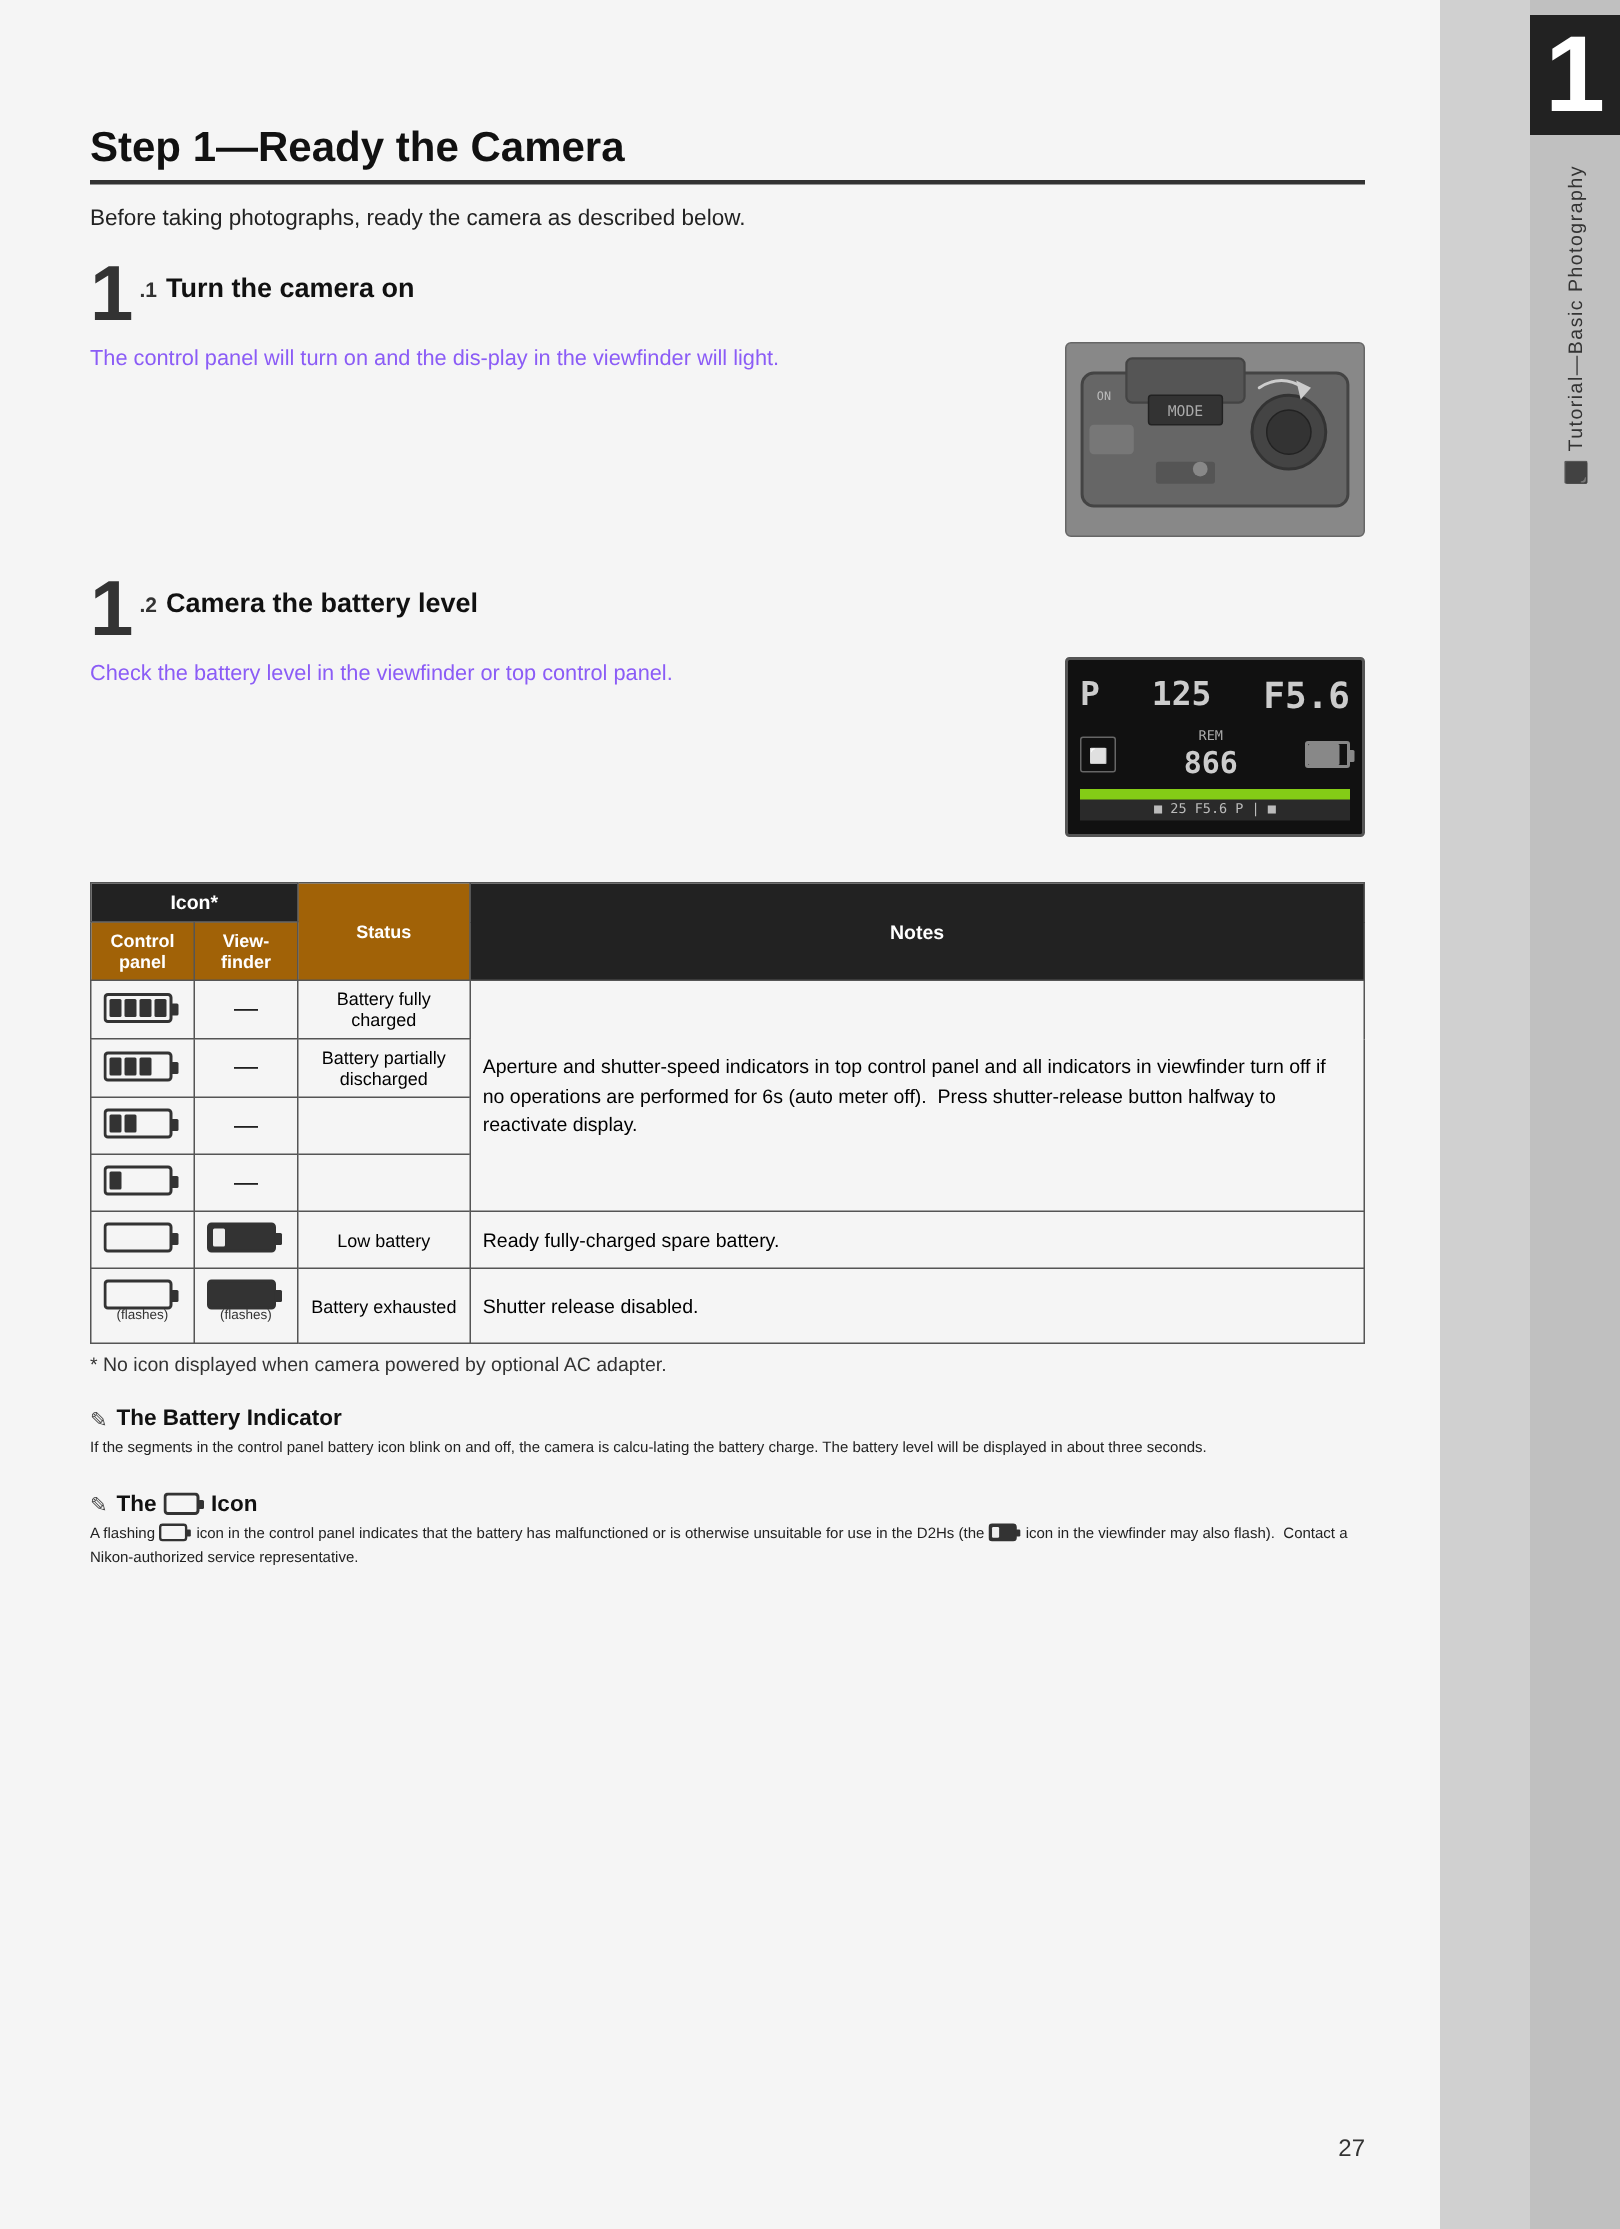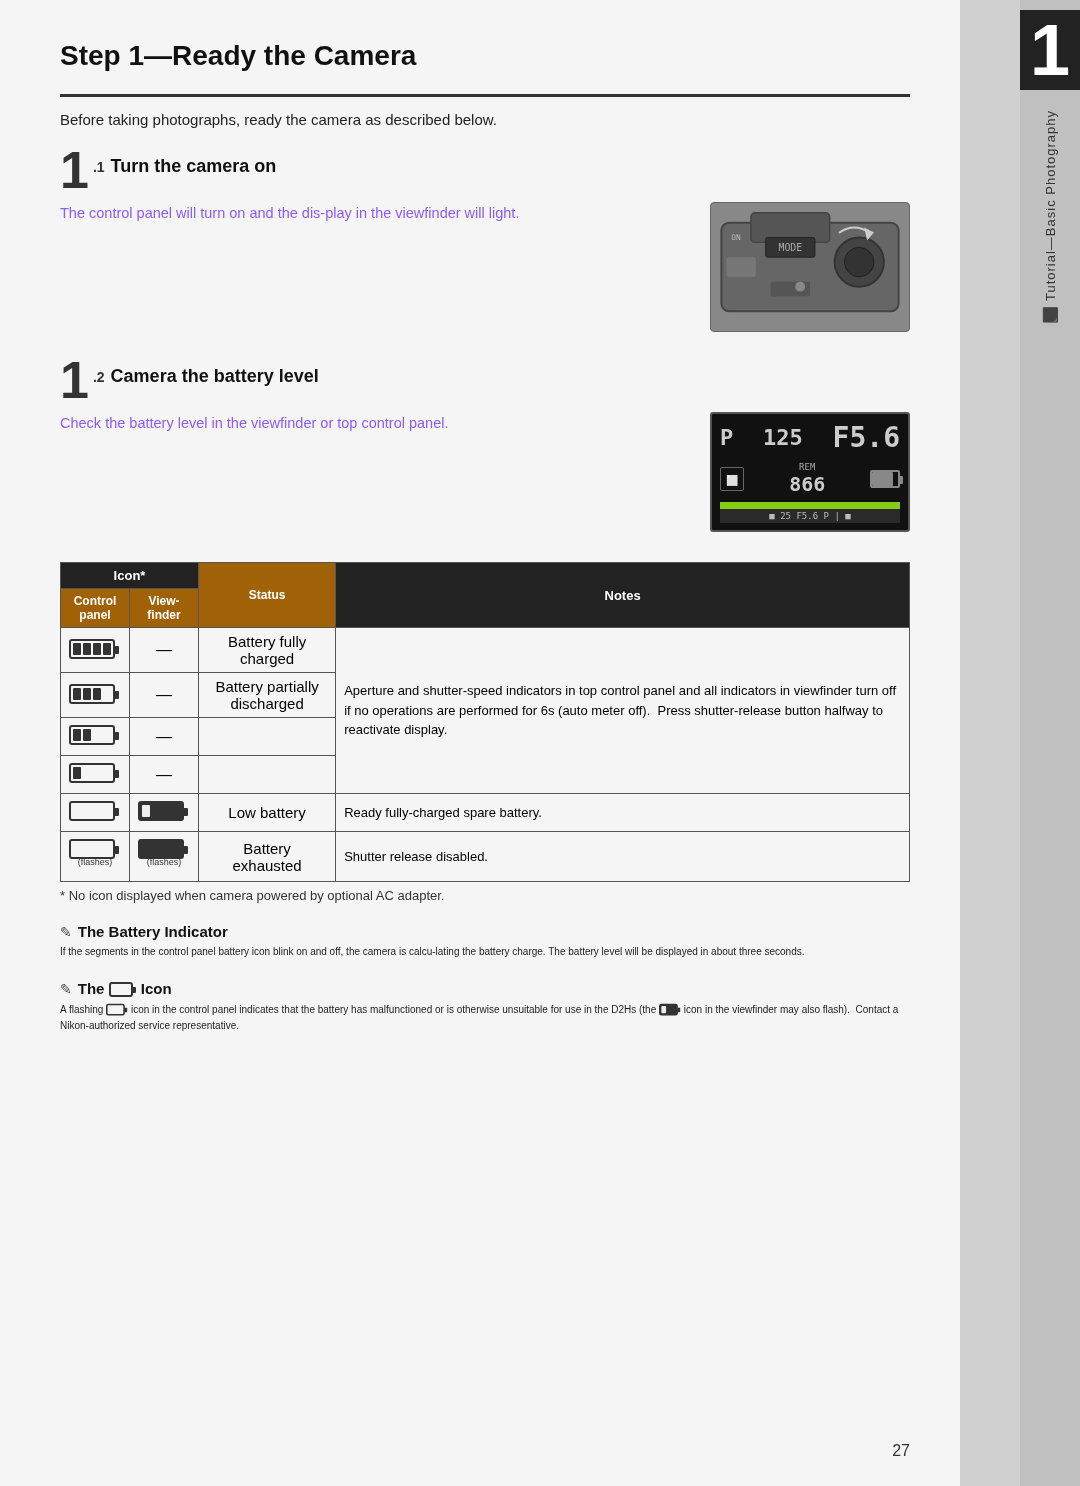--- a/index.html
+++ b/index.html
@@ -51,23 +51,24 @@
       letter-spacing: 1px;
       display: flex;
       align-items: center;
       gap: 6px;
     }
 
     h1.page-title {
       font-size: 28px;
       font-weight: bold;
       border-bottom: 3px solid #333;
-      padding-bottom: 22px;
+      padding-bottom: 6px;
       margin-bottom: 14px;
       color: #111;
+      margin-top: 42px;
     }
 
     .intro-text {
       font-size: 15px;
       color: #222;
       margin-bottom: 24px;
     }
 
     .step-section {
       margin-bottom: 30px;
@@ -223,21 +224,21 @@
       text-align: center;
     }
 
     .battery-table .notes-cell {
       text-align: left;
       font-size: 13px;
       line-height: 1.5;
     }
 
     .battery-table .status-cell {
-      font-size: 15px;
+      font-size: 12px;
       text-align: center;
     }
 
     .footnote-text {
       font-size: 13px;
       color: #333;
       margin-top: 6px;
       margin-bottom: 20px;
     }
 
@@ -264,21 +265,21 @@
     }
 
     .note-body {
       font-size: 10px;
       color: #222;
       line-height: 1.6;
     }
 
     .page-number {
       position: absolute;
-      bottom: 26px;
+      bottom: 44px;
       right: 50px;
       font-size: 16px;
       color: #333;
       font-weight: normal;
     }
 
     .colspan-icon {
       background: #222;
       color: #fff;
       text-align: center;
@@ -352,21 +353,21 @@
         </div>
       </div>
     </div>
     <div class="step-body">
       <p class="step-text">Check the battery level in the viewfinder or top control panel.</p>
 
       <div class="lcd-panel-img">
         <div class="lcd-top-row">
           <span class="lcd-char">P</span>
           <span class="lcd-char">125</span>
-          <span class="lcd-char" style="font-size:28px;">F5.6</span>
+          <span class="lcd-char" style="font-size:24px;">F5.6</span>
         </div>
         <div style="display:flex; justify-content:space-between; width:100%; align-items:center; margin-top:4px;">
           <div style="border:1px solid #666; padding:2px 5px; border-radius:2px;">
             <span style="color:#aaa; font-size:10px; font-family:monospace;">⬜</span>
           </div>
           <div style="text-align:center;">
             <div class="lcd-rem">REM</div>
             <span class="lcd-char" style="font-size:20px;">866</span>
           </div>
           <div style="border:2px solid #888; width:30px; height:18px; position:relative; border-radius:2px;">

